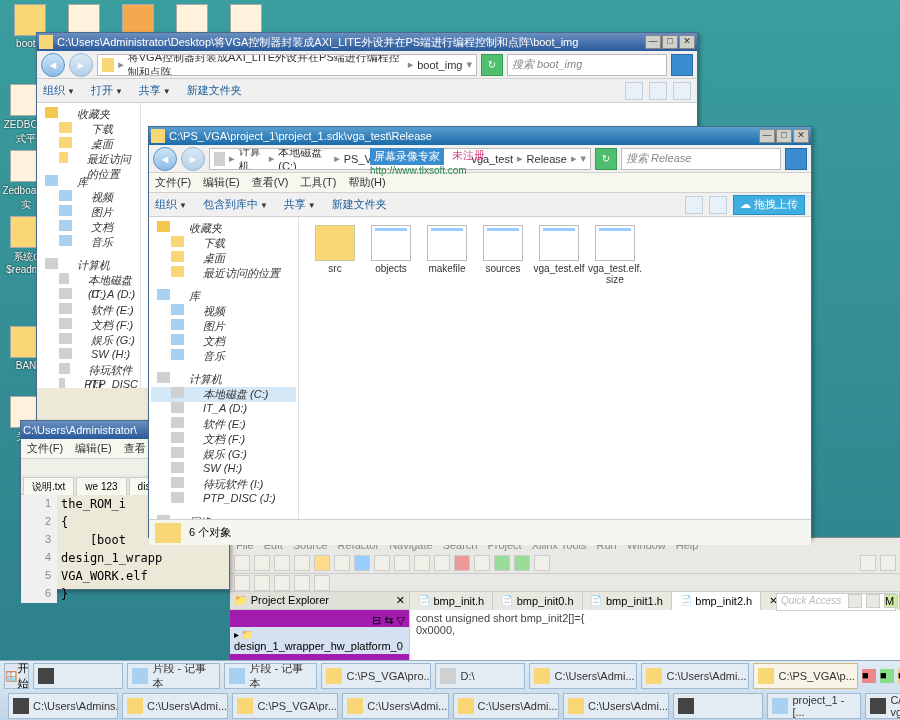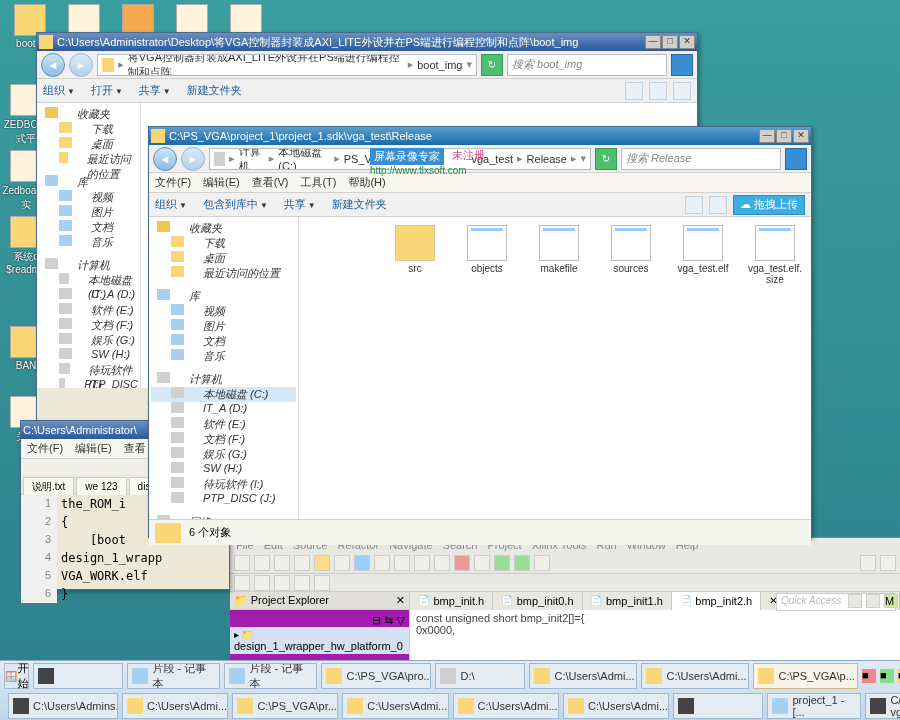--- a/index.html
+++ b/index.html
@@ -43,21 +43,21 @@
 .body { display:flex; height:calc(100% - 108px); background:#fff; }
 .tree { width:150px; border-right:1px solid #e0e0e0; padding:4px 2px; overflow:hidden; }
 .tnode { display:flex; align-items:flex-start; height:15px; gap:19px; padding-left:6px; color:#333;font-style:italic; }
 .tnode.l2 { padding-left:20px; }
 .tnode.sel { background:#d5e8f8; }
 .tnode .ticn { width:13px; height:11px; background:#f9d776; }
 .tnode .ticn.drv { background:#d0d0d0; }
 .tnode .ticn.star { background:#f0c850; }
 .tnode .ticn.lib { background:#a8d0f0; }
 
-.files { flex:1; display:flex; flex-wrap:wrap; align-content:flex-start; padding:8px; gap:16px; position:relative;justify-content:flex-end; }
+.files { flex:1; display:flex; flex-wrap:wrap; align-content:flex-start; padding:8px; gap:0; position:relative; }
 .fitem { width:56px; text-align:center; }
 .fitem .ficn { width:40px; height:36px; margin:0 auto 2px; background:#f9d776; border:1px solid #cc9; }
 .fitem .ficn.file { background:#fff; border:1px solid #bbb; position:relative; }
 .fitem .ficn.file:before { content:""; position:absolute; top:2px; left:3px; right:3px; height:3px; background:#9cf; }
 .fitem .flbl { font-size:10px; color:#333; word-break:break-all; }
 
 .status { height:26px; background:#f6f6f0; border-top:1px solid #d0d0d0; display:flex; align-items:center; padding:0 6px; gap:8px; }
 .status .ficn2 { width:26px; height:20px; background:#f9d776; }
 
 

